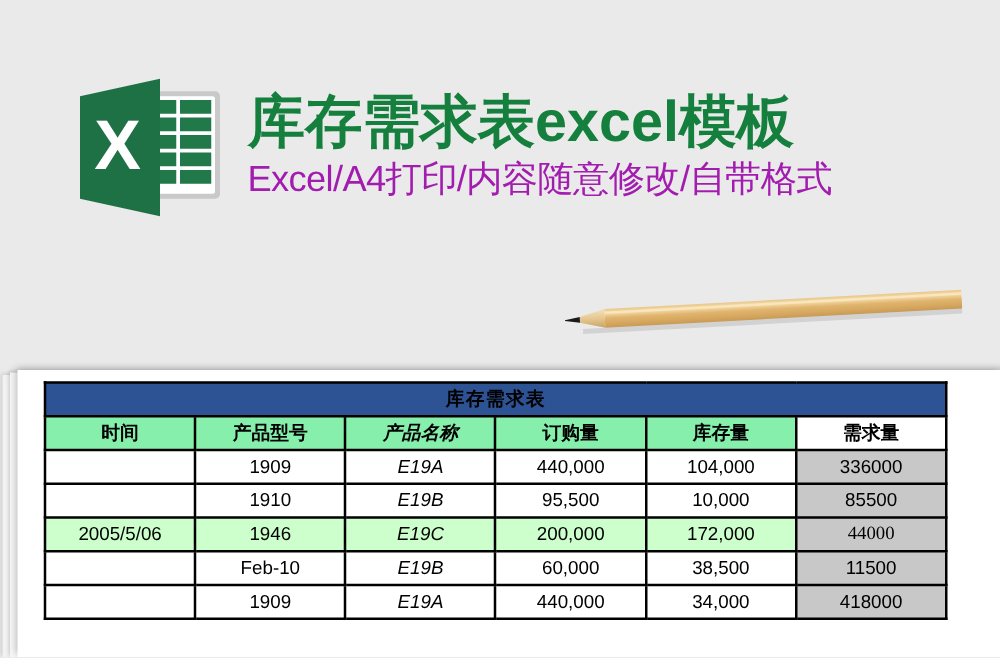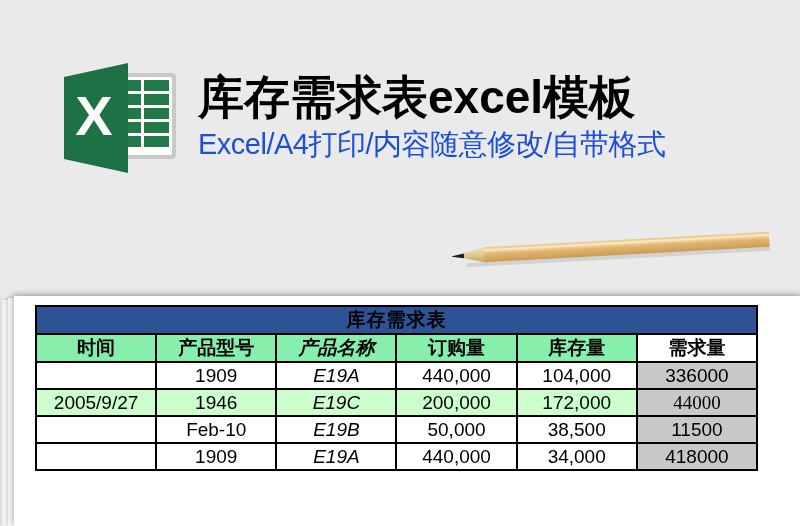--- a/index.html
+++ b/index.html
@@ -16,25 +16,25 @@
     position:absolute; left:0; top:45px; width:800px; height:145px;
     display:flex; align-items:center;
   }
   .logo {
     position:relative; width:122px; height:118px; margin-left:58px; flex:none;
   }
   .logo svg { display:block; width:122px; height:118px; }
 
   .titles { margin-left:18px; }
   .main-title {
-    font-size:46px; font-weight:bold; color:#000000;
+    font-size:46px; font-weight:bold; color:#15803d;
     line-height:1.05; letter-spacing:0px; white-space:nowrap;
   }
   .sub-title {
-    font-size:29px; color:#1d4ed8; line-height:1.25;
+    font-size:29px; color:#a21caf; line-height:1.25;
     margin-top:4px; white-space:nowrap; letter-spacing:-0.5px;
   }
 
   
   .pencil {
     position:absolute; left:452px; top:243px; width:318px; height:30px;
     transform:rotate(-3.1deg); transform-origin:left center;
     pointer-events:none;
   }
   .pencil svg { display:block; }
@@ -60,21 +60,21 @@
   .sheet-table {
     position:absolute; left:35px; top:305px;
     width:723px;
     border-collapse:collapse;
     table-layout:fixed;
   }
   .sheet-table td, .sheet-table th {
     border:2px solid #000000;
     text-align:center;
     vertical-align:middle;
-    font-size:19px;
+    font-size:15px;
     color:#000000;
     height:27px;
     padding:0;
   }
   .tbl-title {
     background:#2e5395;
     color:#ffffff;
     font-size:21px;
     font-weight:bold;
     height:49px;
@@ -181,35 +181,43 @@
 
       <tr>
         <td class="cell-date"></td>
         <td class="cell-model">1909</td>
         <td class="cell-name">E19A</td>
         <td class="cell-order">440,000</td>
         <td class="cell-stock">104,000</td>
         <td class="cell-demand">336000</td>
       </tr>
 
+      <tr>
+        <td class="cell-date"></td>
+        <td class="cell-model">1910</td>
+        <td class="cell-name">E19B</td>
+        <td class="cell-order">95,500</td>
+        <td class="cell-stock">10,000</td>
+        <td class="cell-demand">85500</td>
+      </tr>
 
       <tr class="row-hl">
-        <td class="cell-date">2005/9/27</td>
+        <td class="cell-date">2005/5/06</td>
         <td class="cell-model">1946</td>
         <td class="cell-name">E19C</td>
         <td class="cell-order">200,000</td>
         <td class="cell-stock">172,000</td>
         <td class="cell-demand">44000</td>
       </tr>
 
       <tr>
         <td class="cell-date"></td>
         <td class="cell-model">Feb-10</td>
         <td class="cell-name">E19B</td>
-        <td class="cell-order">50,000</td>
+        <td class="cell-order">60,000</td>
         <td class="cell-stock">38,500</td>
         <td class="cell-demand">11500</td>
       </tr>
 
       <tr>
         <td class="cell-date"></td>
         <td class="cell-model">1909</td>
         <td class="cell-name">E19A</td>
         <td class="cell-order">440,000</td>
         <td class="cell-stock">34,000</td>

